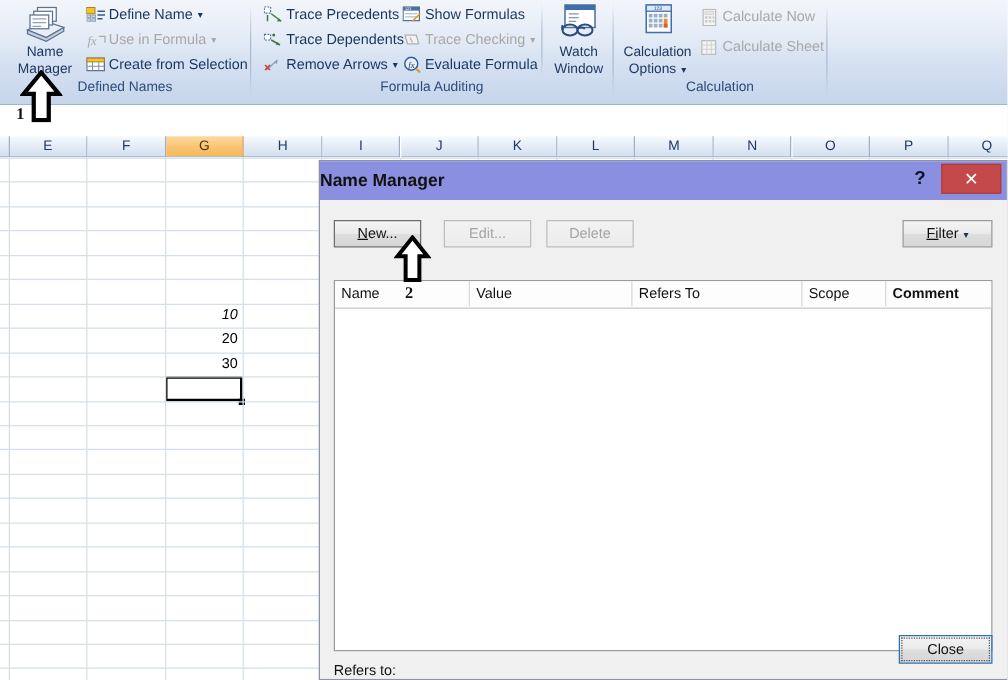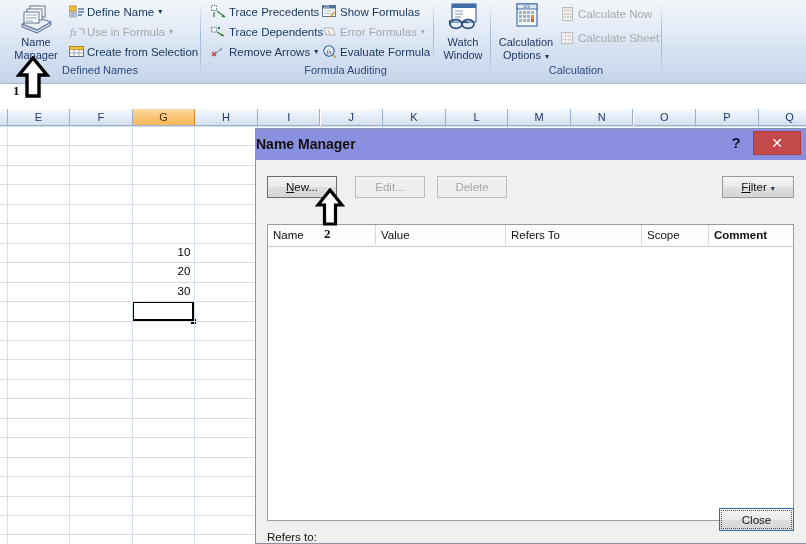--- a/index.html
+++ b/index.html
@@ -241,21 +241,21 @@
         <span class="ct">Show Formulas</span>
       </div>
 
       <div class="cmd dis" style="left:120px;top:22px;">
         <span class="ci">
           <svg width="16" height="14" viewBox="0 0 16 14">
             <path d="M2 3 L11 3 L13 10 L4 10 Z" fill="#f2f2f2" stroke="#b0b0b0" stroke-width="1"></path>
             <path d="M6 5 l2 4" stroke="#b0b0b0" stroke-width="1"></path>
           </svg>
         </span>
-        <span class="ct">Error Formulas</span>
+        <span class="ct">Trace Checking</span>
         <span class="caret dis">▾</span>
       </div>
 
       <div class="cmd" style="left:120px;top:42px;">
         <span class="ci">
           <svg width="16" height="14" viewBox="0 0 16 14">
             <circle cx="7" cy="6" r="5.2" fill="#e8eff8" stroke="#2f5a96" stroke-width="1.1"></circle>
             <text x="4.6" y="9" font-family="Liberation Serif, serif" font-style="italic" font-size="7" fill="#1f3864">fx</text>
             <path d="M11 10 l3 3" stroke="#d89a2a" stroke-width="1.6"></path>
           </svg>
@@ -400,21 +400,21 @@
       <div class="hline" style="top: 233px;"></div>
       <div class="hline" style="top: 253px;"></div>
       <div class="hline" style="top: 272px;"></div>
       <div class="hline" style="top: 292px;"></div>
       <div class="hline" style="top: 311px;"></div>
       <div class="hline" style="top: 331px;"></div>
       <div class="hline" style="top: 350px;"></div>
       <div class="hline" style="top: 370px;"></div>
       <div class="hline" style="top: 389px;"></div>
       <div class="hline" style="top: 408px;"></div>
-      <div class="cellval" style="left: 132.7px; width: 57.6px; top: 116.7px;">10</div>
+      <div class="cellval" style="left: 132.7px; width: 57.6px; top: 116.7px; font-style: italic;">10</div>
       <div class="cellval" style="left: 132.7px; width: 57.6px; top: 136.15px;">20</div>
       <div class="cellval" style="left: 132.7px; width: 57.6px; top: 155.6px;">30</div>
     </div>
 </div>
 
 <div id="dlg">
   <div id="dlgtitle">
     <div class="tt">Name Manager</div>
     <div id="help">?</div>
     <div id="closebtn">

